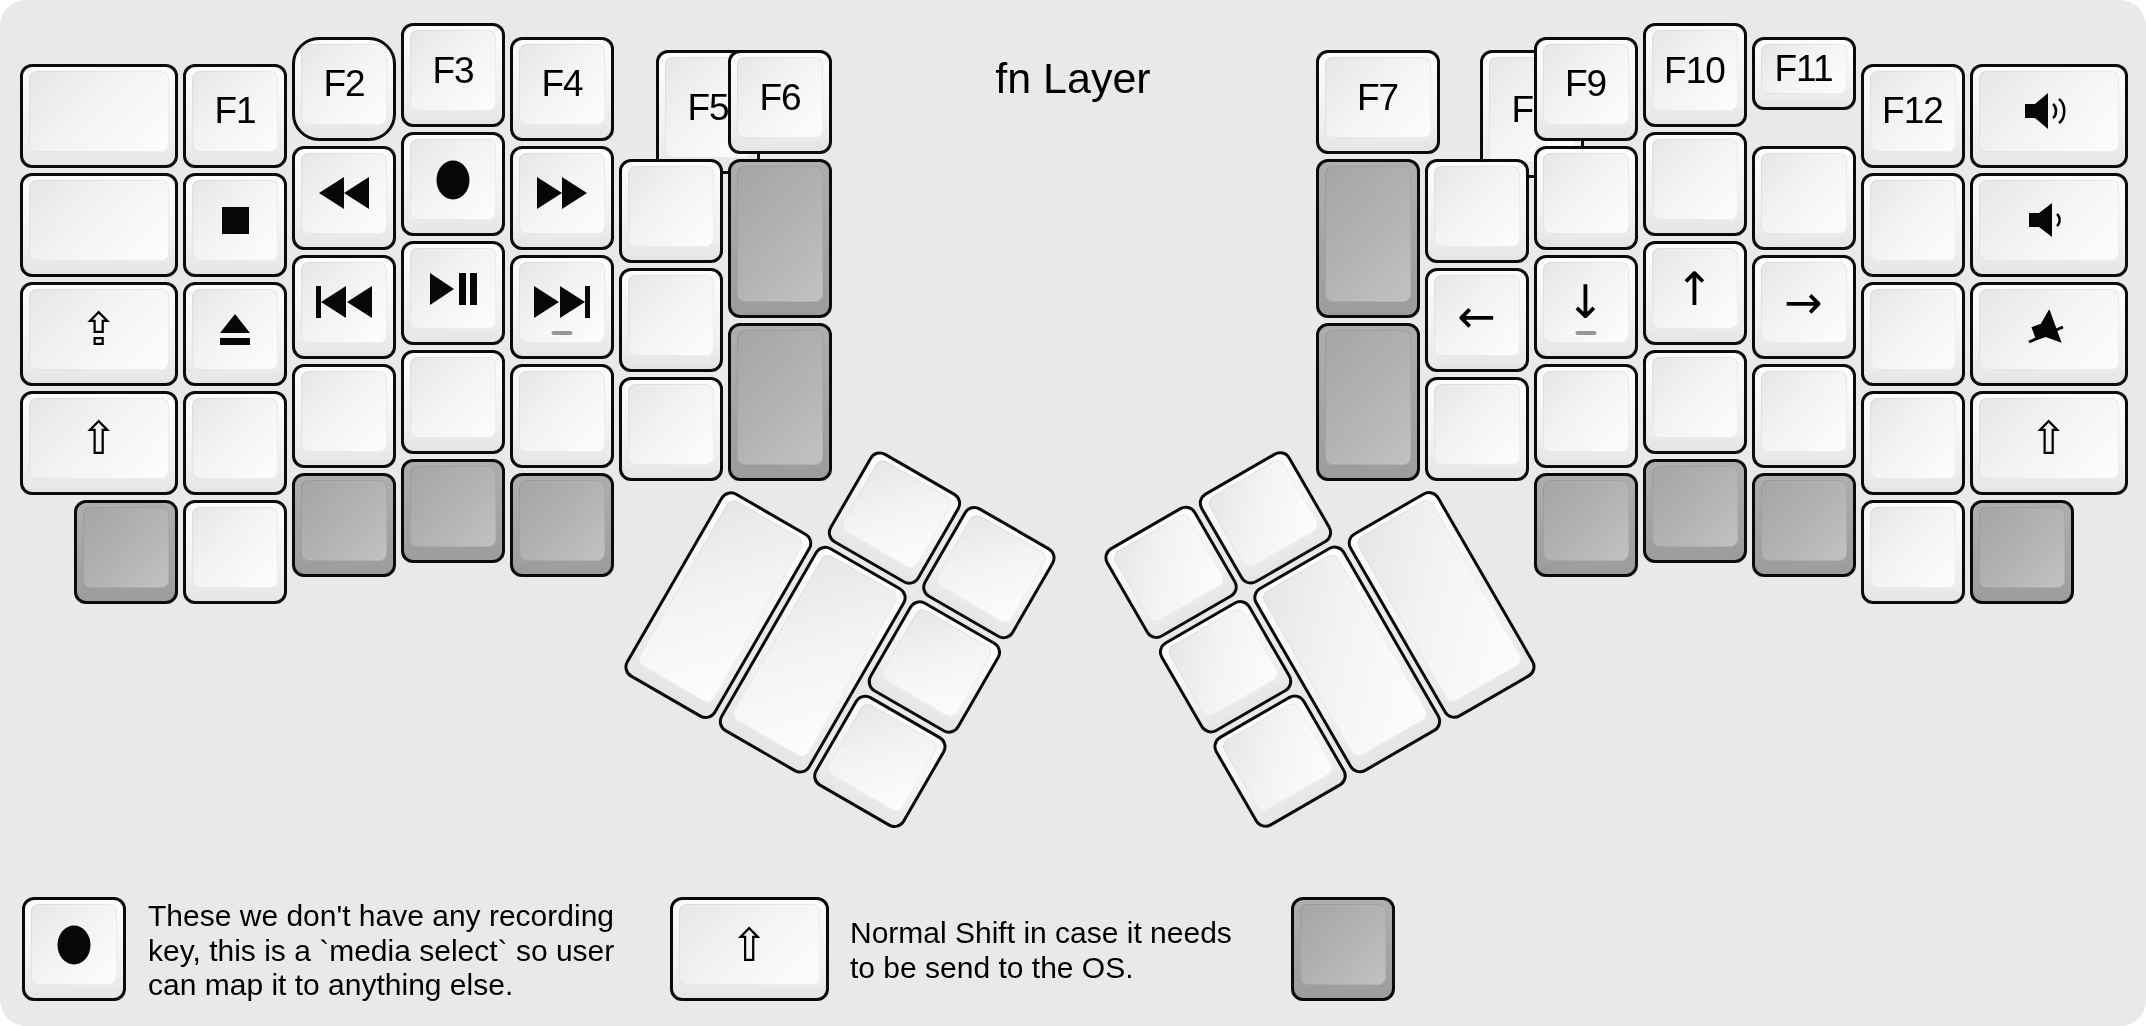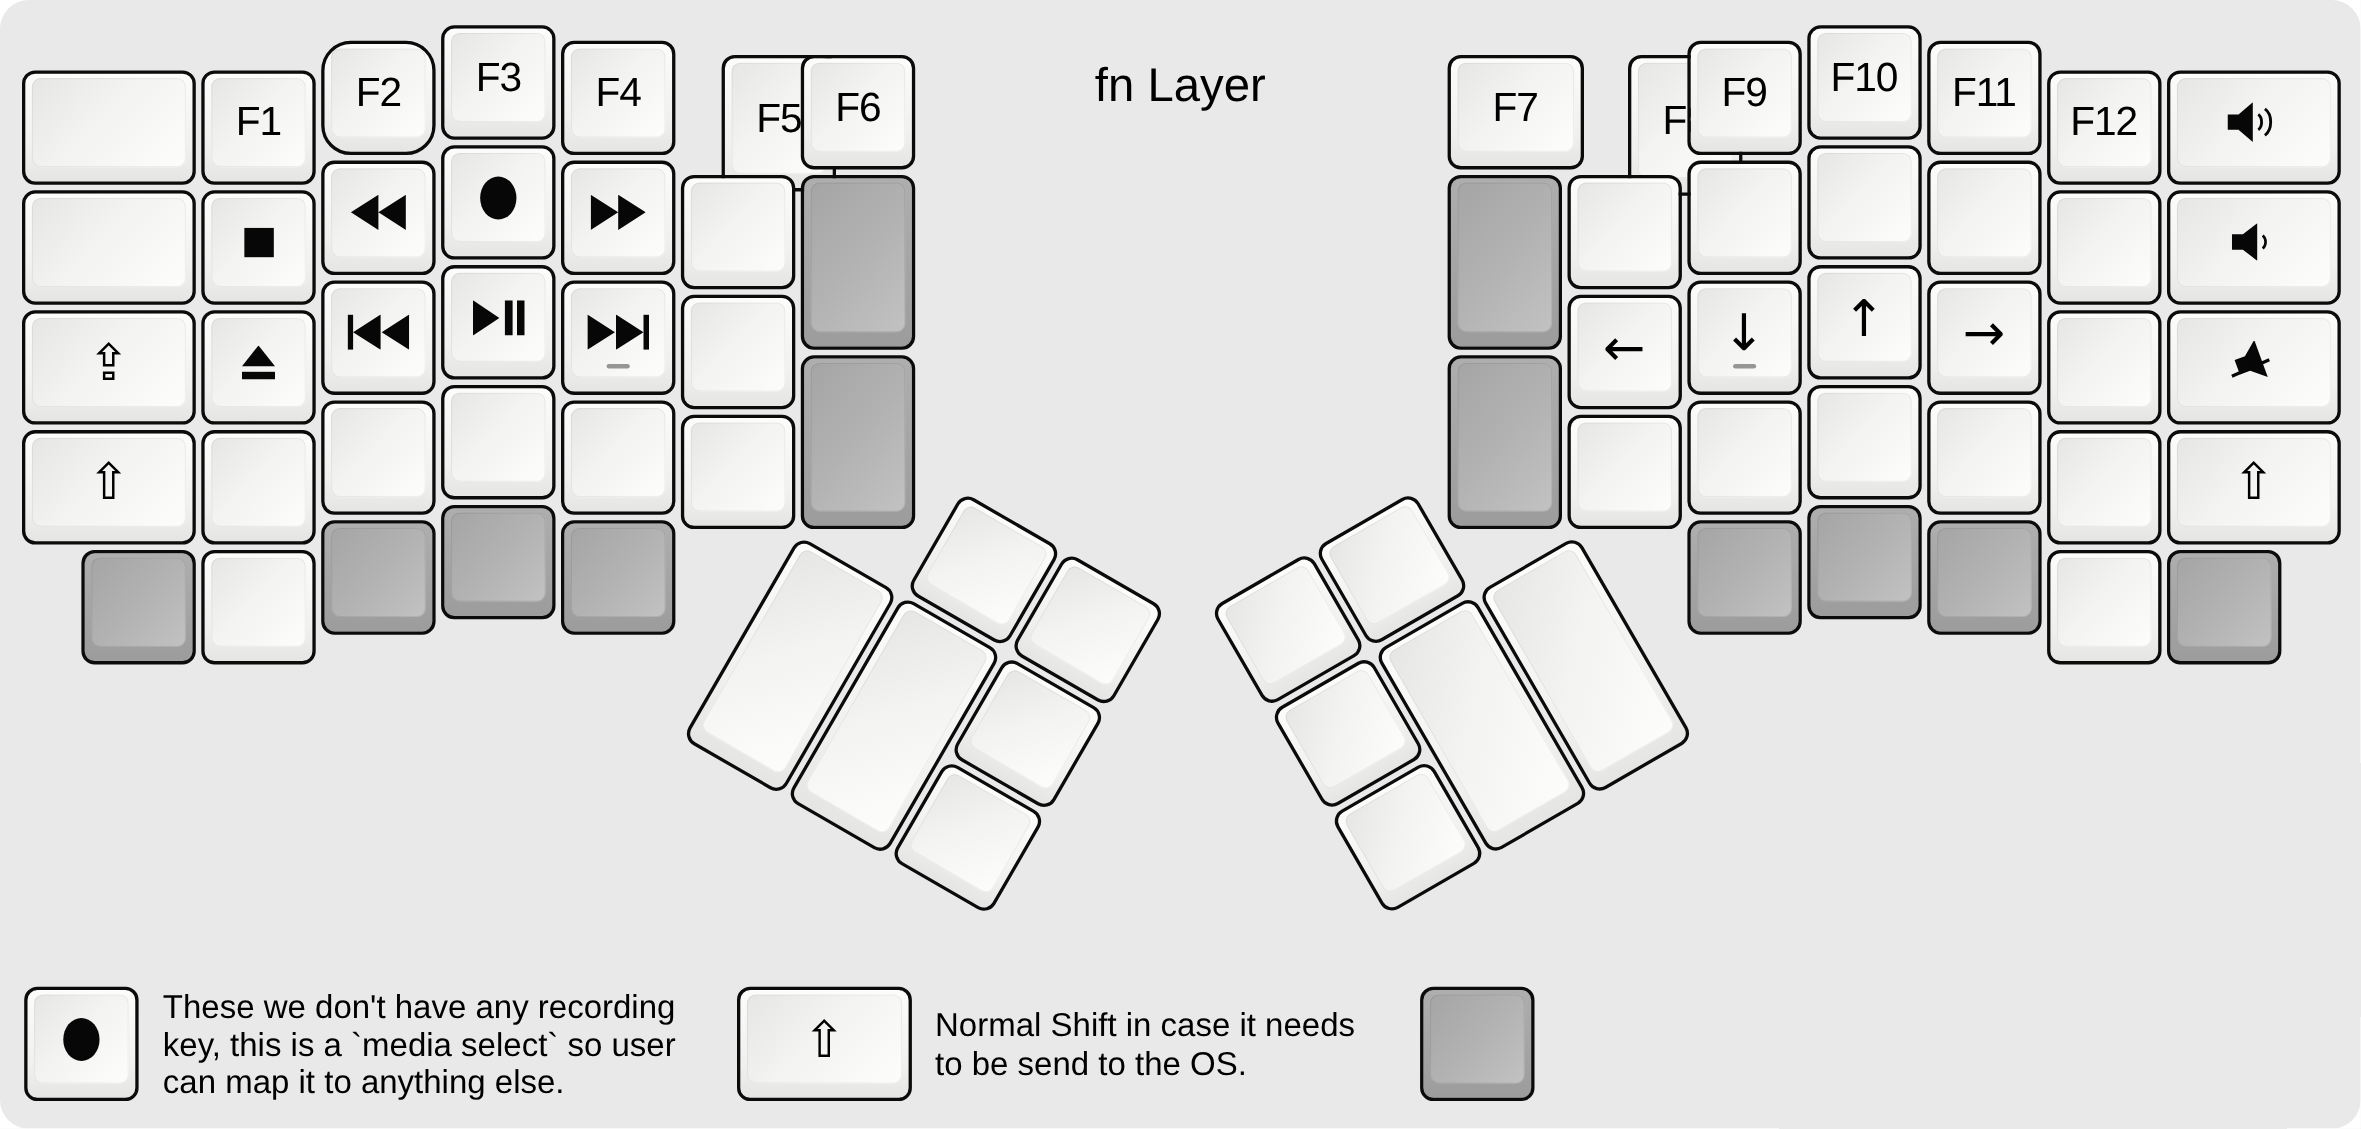--- a/index.html
+++ b/index.html
@@ -253,21 +253,21 @@
         <div class="surface">
           <span class="glyph">↑</span>
         </div>
       </div>
       <div class="key white" style="left: 1642.5px; top: 350px; width: 104px; height: 104px;">
         <div class="surface"></div>
       </div>
       <div class="key gray" style="left: 1642.5px; top: 459px; width: 104px; height: 104px;">
         <div class="surface"></div>
       </div>
-      <div class="key white" style="left: 1751.5px; top: 36.6px; width: 104px; height: 104px;">
+      <div class="key white" style="left: 1751.5px; top: 36.6px; width: 104px; height: 73px;">
         <div class="surface">
           <span class="lbl">F11</span>
         </div>
       </div>
       <div class="key white" style="left: 1751.5px; top: 145.6px; width: 104px; height: 104px;">
         <div class="surface"></div>
       </div>
       <div class="key white" style="left: 1751.5px; top: 254.6px; width: 104px; height: 104px;">
         <div class="surface">
           <span class="glyph">→</span>

